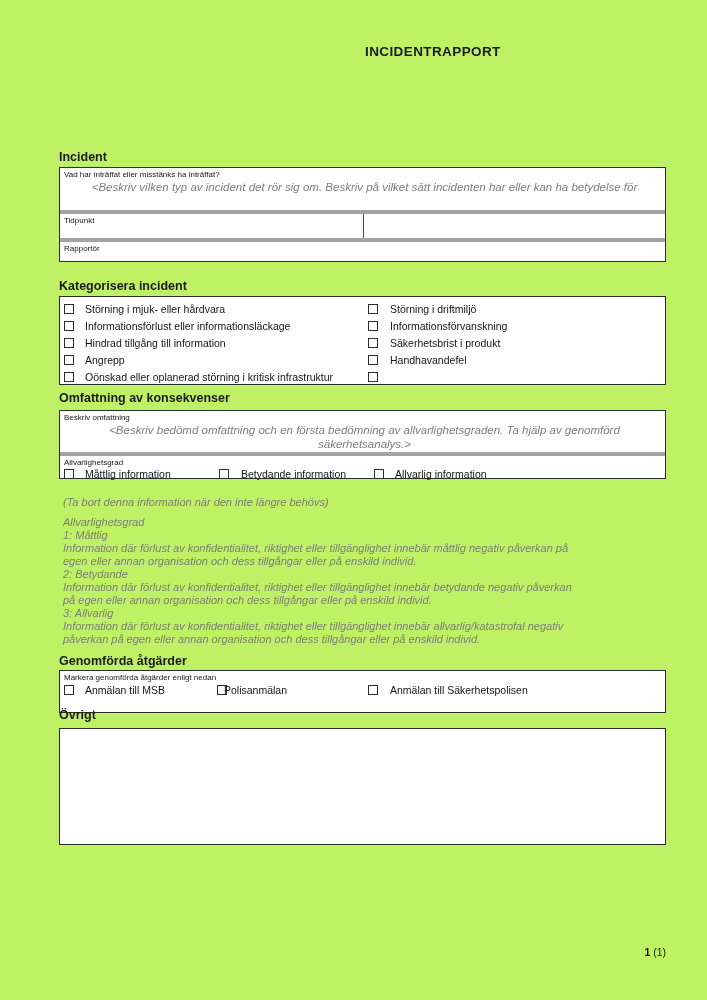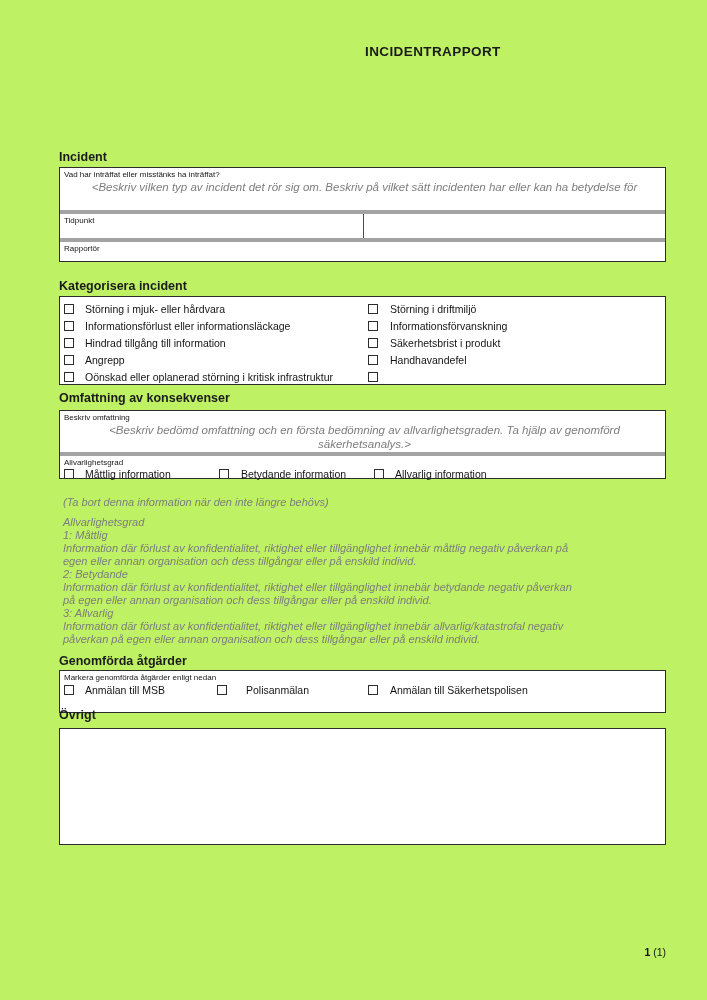--- a/index.html
+++ b/index.html
@@ -151,21 +151,21 @@
   </div>
 
   <div class="h" style="top:654px">Genomförda åtgärder</div>
 
   <div class="tbl" style="top:670px; height:43px">
     <div class="cell" style="height:26px">
       <div class="lbl">Markera genomförda åtgärder enligt nedan</div>
       <span class="cb" style="left:4px; top:14px"></span>
       <span class="cbl" style="left:25px; top:13px">Anmälan till MSB</span>
       <span class="cb" style="left:157px; top:14px"></span>
-      <span class="cbl" style="left:186px; top:13px">Polisanmälan</span>
+      <span class="cbl" style="left:164px; top:13px">Polisanmälan</span>
       <span class="cb" style="left:308px; top:14px"></span>
       <span class="cbl" style="left:330px; top:13px">Anmälan till Säkerhetspolisen</span>
     </div>
   </div>
 
   <div class="h" style="top:708px">Övrigt</div>
   <div class="tbl" style="top:728px; height:117px"></div>
 
   <div class="footer">
     <span class="b">1</span>

